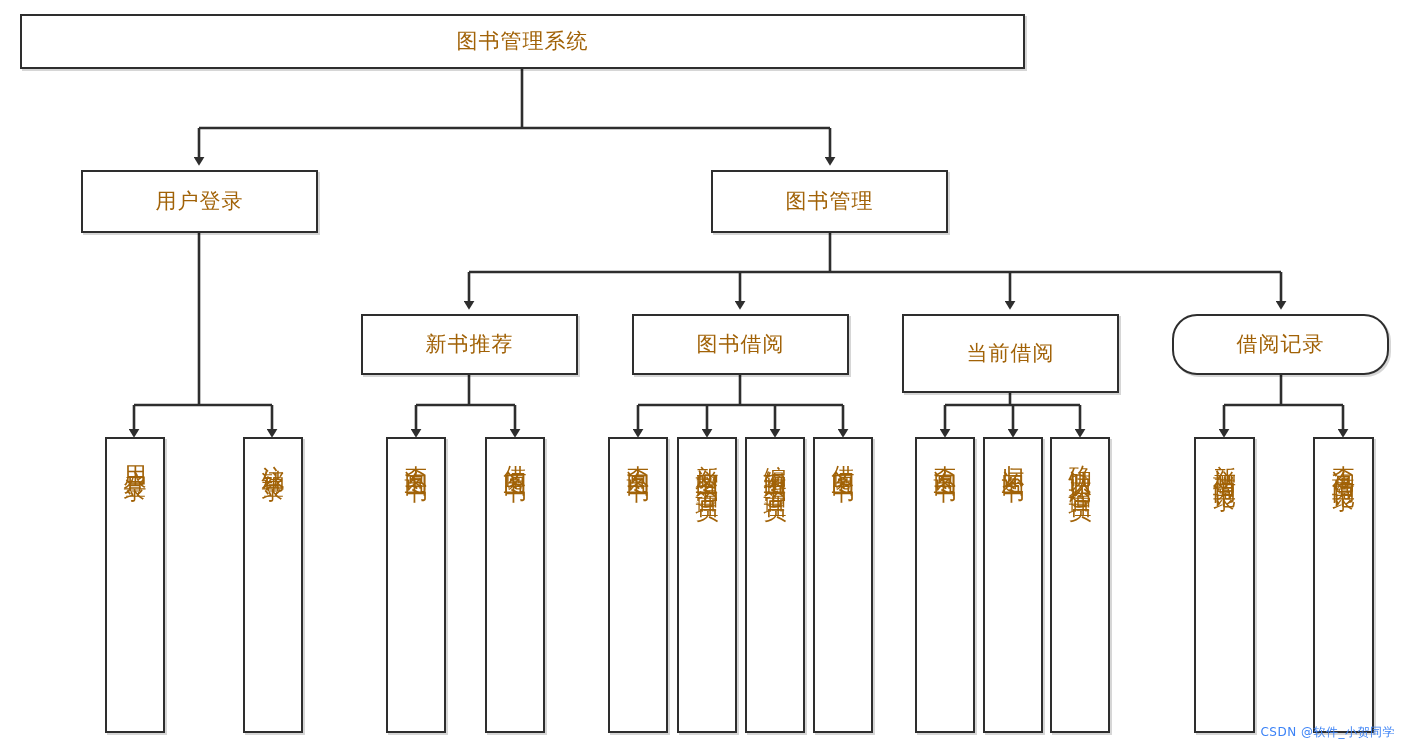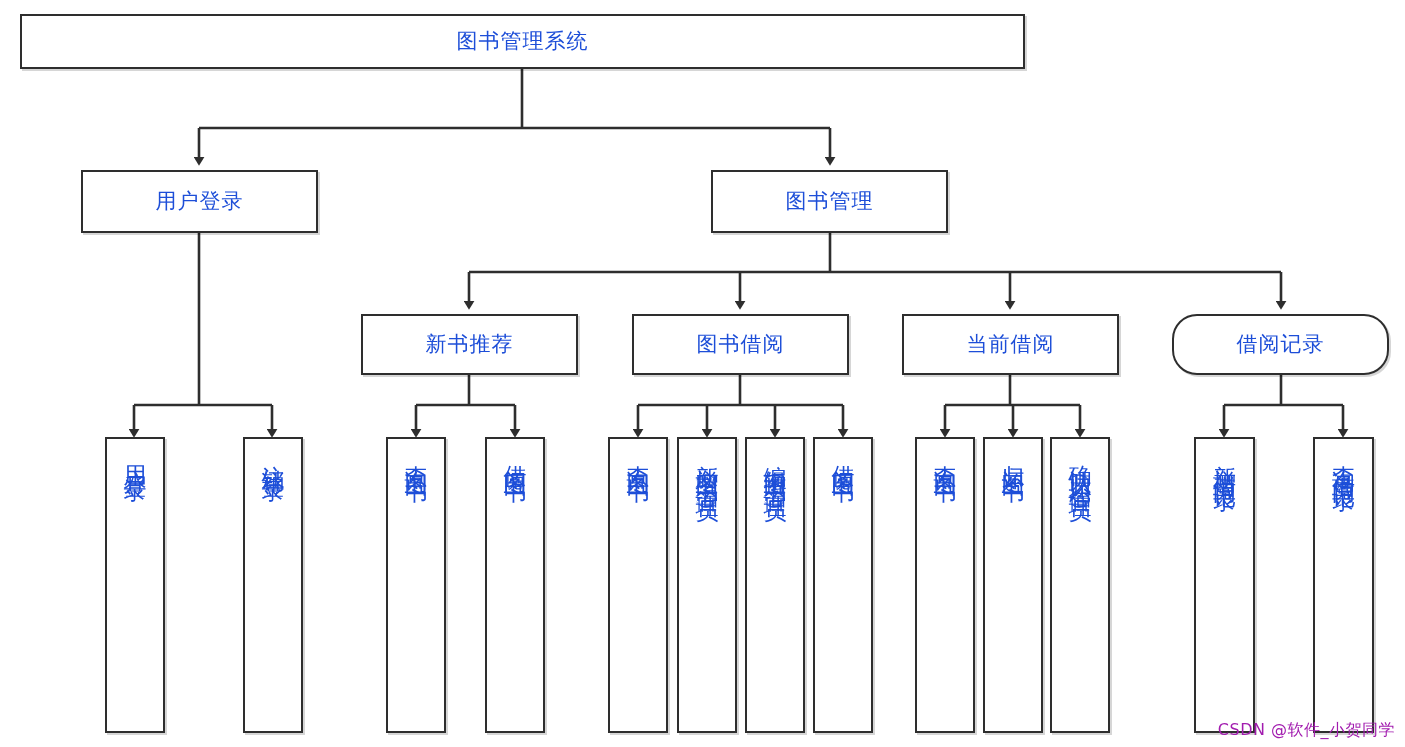--- a/index.html
+++ b/index.html
@@ -9,21 +9,21 @@
 
   .node{
     position:absolute;
     box-sizing:border-box;
     background:#ffffff;
     border:2.5px solid #2e2e2e;
     box-shadow:2px 2px 0 rgba(0,0,0,0.16);
     display:flex;
     align-items:center;
     justify-content:center;
-    color:#1d4ed8;
+    color:#a16207;
   }
   .node .lbl{
     display:block;
     text-align:center;
     line-height:1.18;
     white-space:nowrap;
   }
   .node.horiz .lbl{font-size:21px;letter-spacing:1px;}
   .node.vert{align-items:flex-start;justify-content:center;padding-top:8px;}
   .node.vert .lbl{
@@ -32,22 +32,22 @@
     font-size:23px;
     letter-spacing:5px;
     line-height:1.0;
     white-space:nowrap;
   }
 
   #watermark{
     position:absolute;
     right:10px;
     bottom:6px;
-    font-size:16px;
-    color:#a21caf;
+    font-size:12px;
+    color:#3b82f6;
     letter-spacing:0.5px;
     font-family:"DejaVu Sans","Liberation Sans",sans-serif;
     user-select:none;
   }
 </style>
 </head>
 <body>
 
 <div id="canvas">
 
@@ -114,21 +114,21 @@
   <div class="node horiz" style="left:711px;top:170px;width:237px;height:63px;">
     <span class="lbl">图书管理</span>
   </div>
 
   <div class="node horiz" style="left:361px;top:314px;width:217px;height:61px;justify-content:center;">
     <span class="lbl">新书推荐</span>
   </div>
   <div class="node horiz" style="left:632px;top:314px;width:217px;height:61px;">
     <span class="lbl">图书借阅</span>
   </div>
-  <div class="node horiz" style="left:902px;top:314px;width:217px;height:61px;">
+  <div class="node horiz" style="left:902px;top:314px;width:217px;height:79px;">
     <span class="lbl">当前借阅</span>
   </div>
   <div class="node horiz" style="left:1172px;top:314px;width:217px;height:61px;border-radius:25px;">
     <span class="lbl">借阅记录</span>
   </div>
 
   <div class="node vert" style="left:105px;top:437px;width:60px;height:296px;">
     <span class="lbl">用户登录</span>
   </div>
   <div class="node vert" style="left:243px;top:437px;width:60px;height:296px;">

